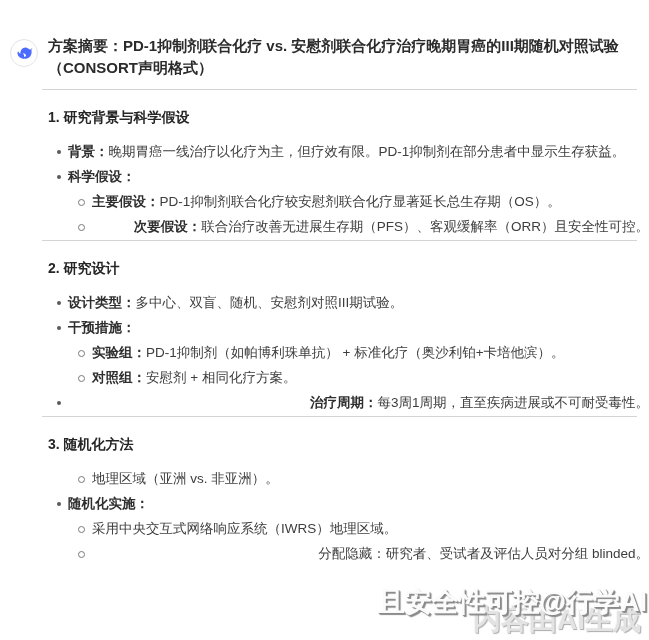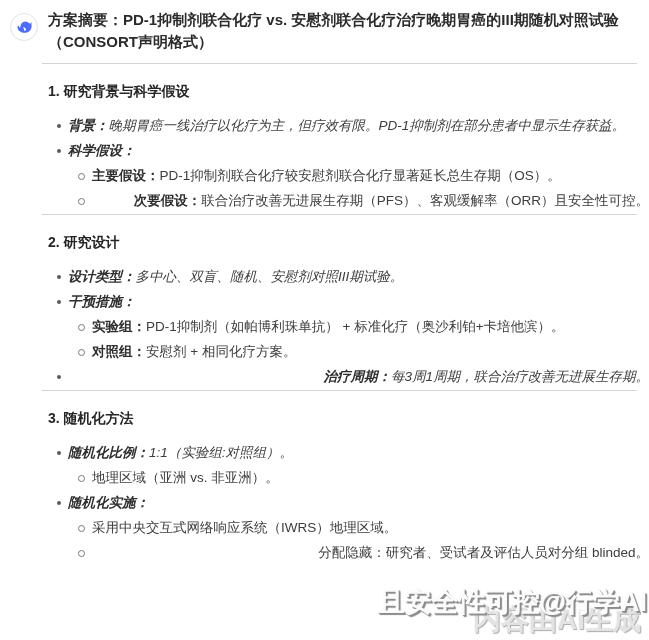--- a/index.html
+++ b/index.html
@@ -7,21 +7,21 @@
   body {
     width: 649px; height: 640px;
     position: relative; overflow: hidden;
     background: #ffffff;
     font-family: "Liberation Sans", sans-serif;
     color: #3d3d3d;
   }
   .page { position: absolute; inset: 0; }
 
   
-  .msg-header { position: relative; padding: 9px 12px 0 48px; }
+  .msg-header { position: relative; padding: 9px 12px 0 48px; margin-top: 26px; }
   .avatar {
     position: absolute; left: 10px; top: 13px;
     width: 28px; height: 28px;
     border: 1px solid #e3e3e6; border-radius: 50%;
     background: #fff;
     display: flex; align-items: center; justify-content: center;
   }
   .title {
     margin: 0; max-width: 588px;
     font-size: 15px; font-weight: 700;
@@ -41,21 +41,21 @@
   }
 
   ul.sec-list { list-style: none; margin: 0; padding: 0 0 0 42px; }
   ul.sec-list li {
     position: relative;
     font-size: 13.5px; line-height: 19px;
     margin-bottom: 6px; color: #3d3d3d;
     white-space: nowrap;
   }
   ul.sec-list li:last-child { margin-bottom: 0; text-align: right; }
-  li.li1 { padding-left: 26px; font-style: italic; }
+  li.li1 { padding-left: 26px; }
   li.li1::before {
     content: ""; position: absolute; left: 15px; top: 8px;
     width: 4px; height: 4px; border-radius: 50%;
     background: #5a5a5a;
   }
   li.li2 { padding-left: 50px; }
   li.li2::before {
     content: ""; position: absolute; left: 36px; top: 7px;
     width: 5px; height: 5px; border-radius: 50%;
     border: 1px solid #787878; background: transparent;
@@ -105,28 +105,27 @@
   </ul>
 
   <hr class="divider">
 
   <h3 class="sec-heading">2. 研究设计</h3>
   <ul class="sec-list">
     <li class="li1"><strong class="lbl">设计类型：</strong><span>多中心、双盲、随机、安慰剂对照III期试验。</span></li>
     <li class="li1"><strong class="lbl">干预措施：</strong><span></span></li>
     <li class="li2"><strong class="lbl">实验组：</strong><span>PD-1抑制剂（如帕博利珠单抗） + 标准化疗（奥沙利铂+卡培他滨）。</span></li>
     <li class="li2"><strong class="lbl">对照组：</strong><span>安慰剂 + 相同化疗方案。</span></li>
-    <li class="li1"><strong class="lbl">治疗周期：</strong><span>每3周1周期，联合治疗改善无进展生存期。</span></li>
+    <li class="li1"><strong class="lbl">治疗周期：</strong><span>每3周1周期，直至疾病进展或不可耐受毒性。</span></li>
   </ul>
 
   <hr class="divider">
 
   <h3 class="sec-heading">3. 随机化方法</h3>
   <ul class="sec-list">
-    <li class="li1"><strong class="lbl">随机化比例：</strong><span>1:1（实验组:对照组）。</span></li>
     <li class="li2"><strong class="lbl"></strong><span>地理区域（亚洲 vs. 非亚洲）。</span></li>
     <li class="li1"><strong class="lbl">随机化实施：</strong><span></span></li>
     <li class="li2"><strong class="lbl"></strong><span>采用中央交互式网络响应系统（IWRS）地理区域。</span></li>
     <li class="li2"><strong class="lbl"></strong><span>分配隐藏：研究者、受试者及评估人员对分组 blinded。</span></li>
   </ul>
 
   <div class="wm-secondary">内容由AI生成</div>
   <div class="wm-primary">且安全性可控@行学AI</div>
 
 </div>

